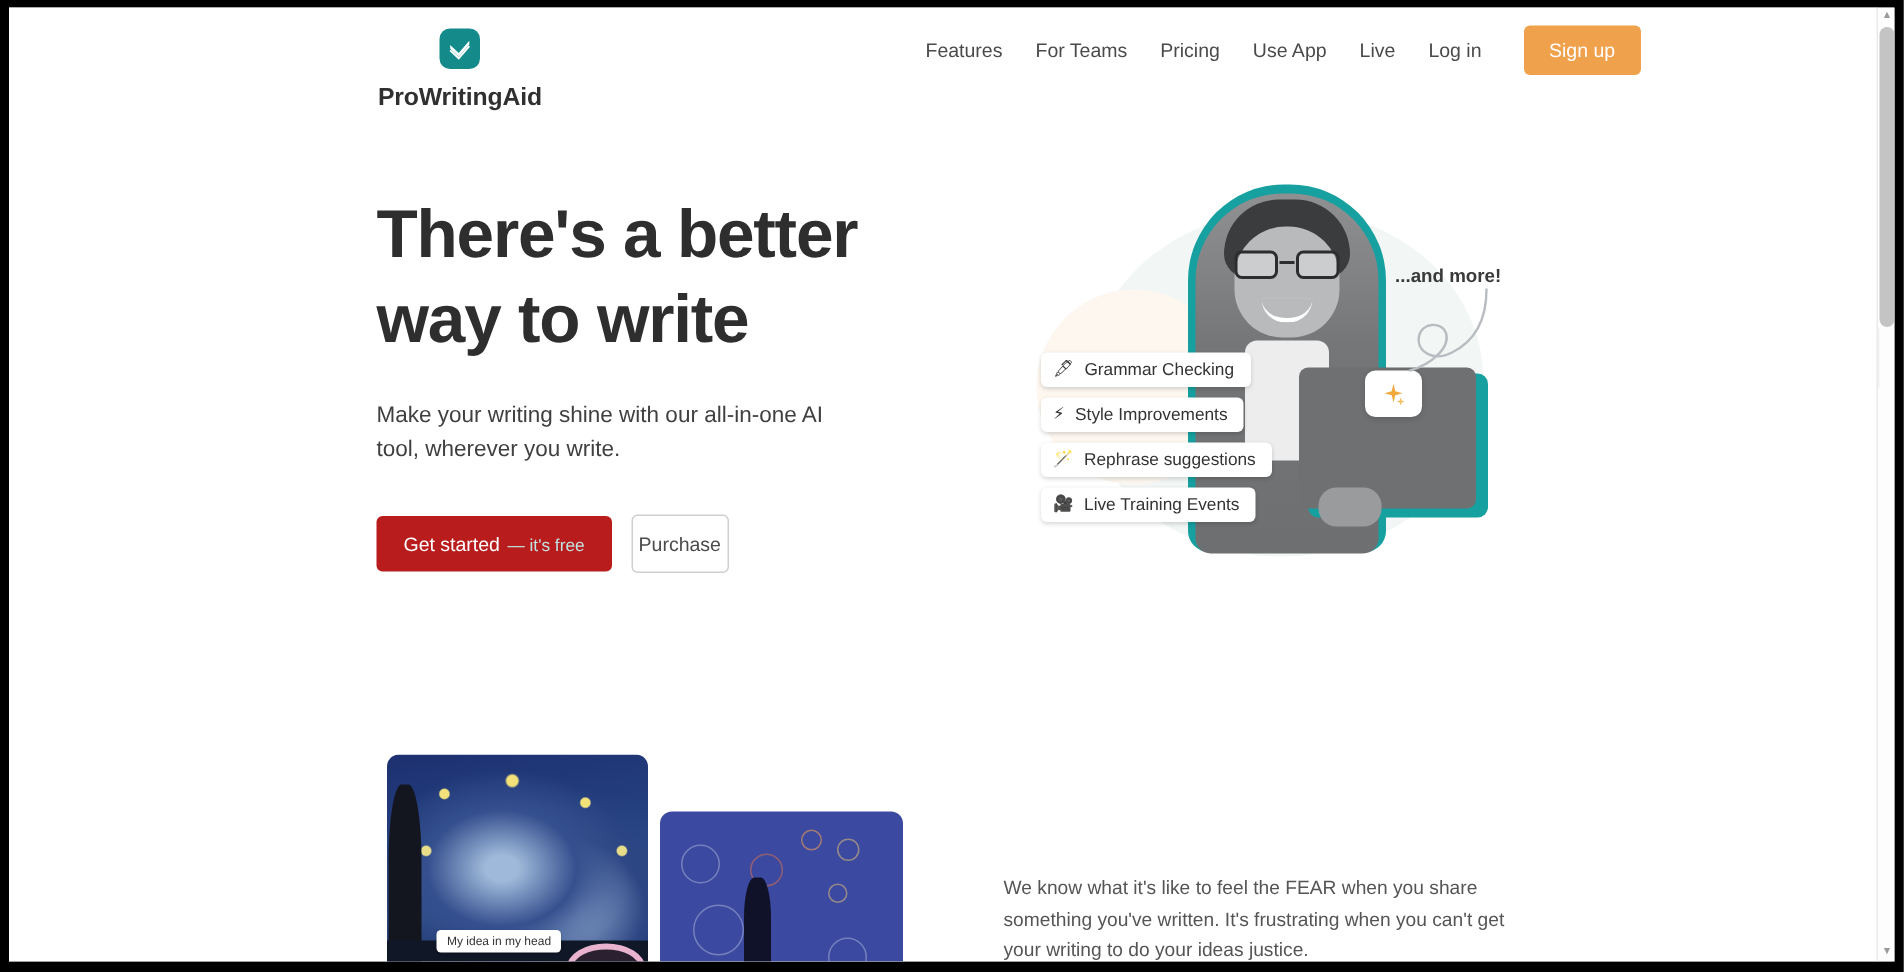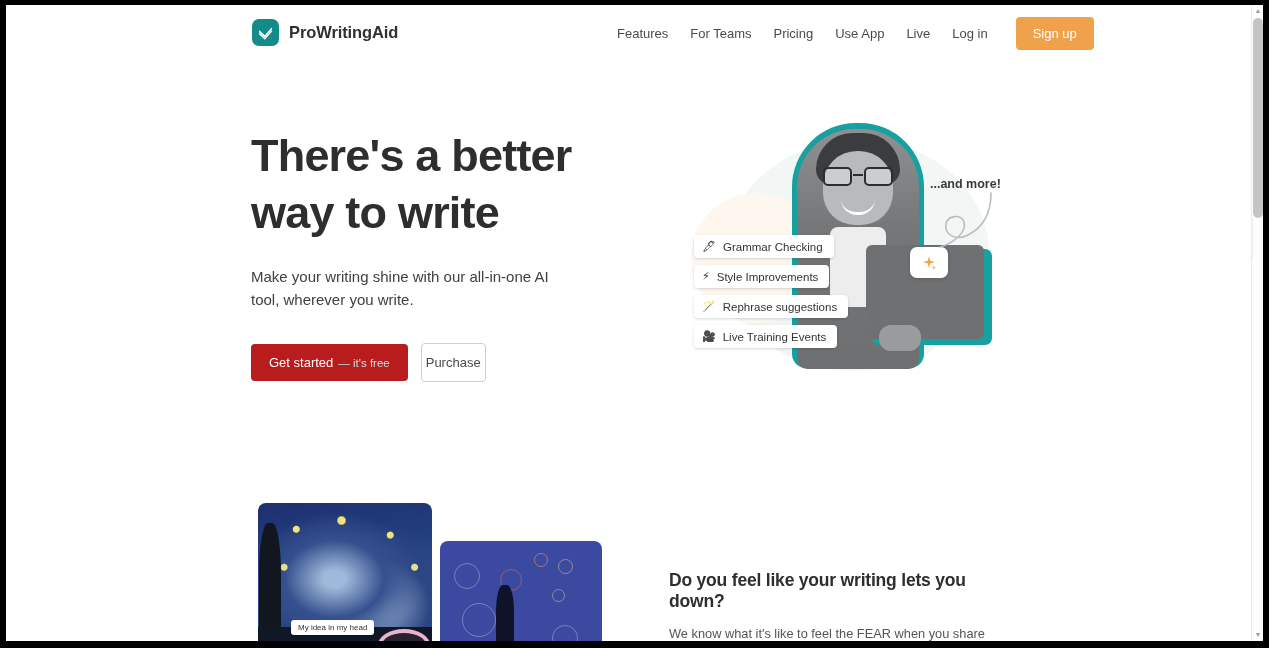--- a/index.html
+++ b/index.html
@@ -56,20 +56,21 @@
   header {
     position: absolute; left: 0; top: 0;
     width: 1245px; height: 56px;
     background: #ffffff;
     display: flex; align-items: center;
   }
   .brand {
     position: absolute; left: 246px; top: 14px;
     display: flex; align-items: center; gap: 10px;
     text-decoration: none;
+    flex-direction: column;
   }
   .brand-mark {
     width: 27px; height: 27px;
     border-radius: 7px;
     background: #148a8a;
     display: flex; align-items: center; justify-content: center;
     flex: none;
   }
   .brand-name {
     font-size: 16.5px; font-weight: bold; color: #303030;
@@ -439,21 +440,20 @@
         <span class="sw" style="left:112px; top:48px; width:13px; height:13px; border-color:rgba(212,180,120,0.6);"></span>
         <span class="sw" style="left:60px;  top:28px; width:22px; height:22px; border-color:rgba(214,110,80,0.55);"></span>
         <span class="sw" style="left:112px; top:84px; width:26px; height:26px;"></span>
         <span class="cyp2"></span>
       </div>
       <div class="circle-pink"></div>
       <div class="idea-label">My idea in my head</div>
     </div>
 
     <div class="sec2">
-      <h2 class="sec2-title">Do you feel like your writing lets you down?</h2>
       <p class="sec2-body">We know what it's like to feel the FEAR when you share something you've written. It's frustrating when you can't get your writing to do your ideas justice.</p>
     </div>
 
   </div>
 
   <div id="scrollbar">
     <div id="scroll-up">▲</div>
     <div id="scroll-thumb"></div>
     <div id="scroll-track-rest"></div>
     <div id="scroll-down">▼</div>

